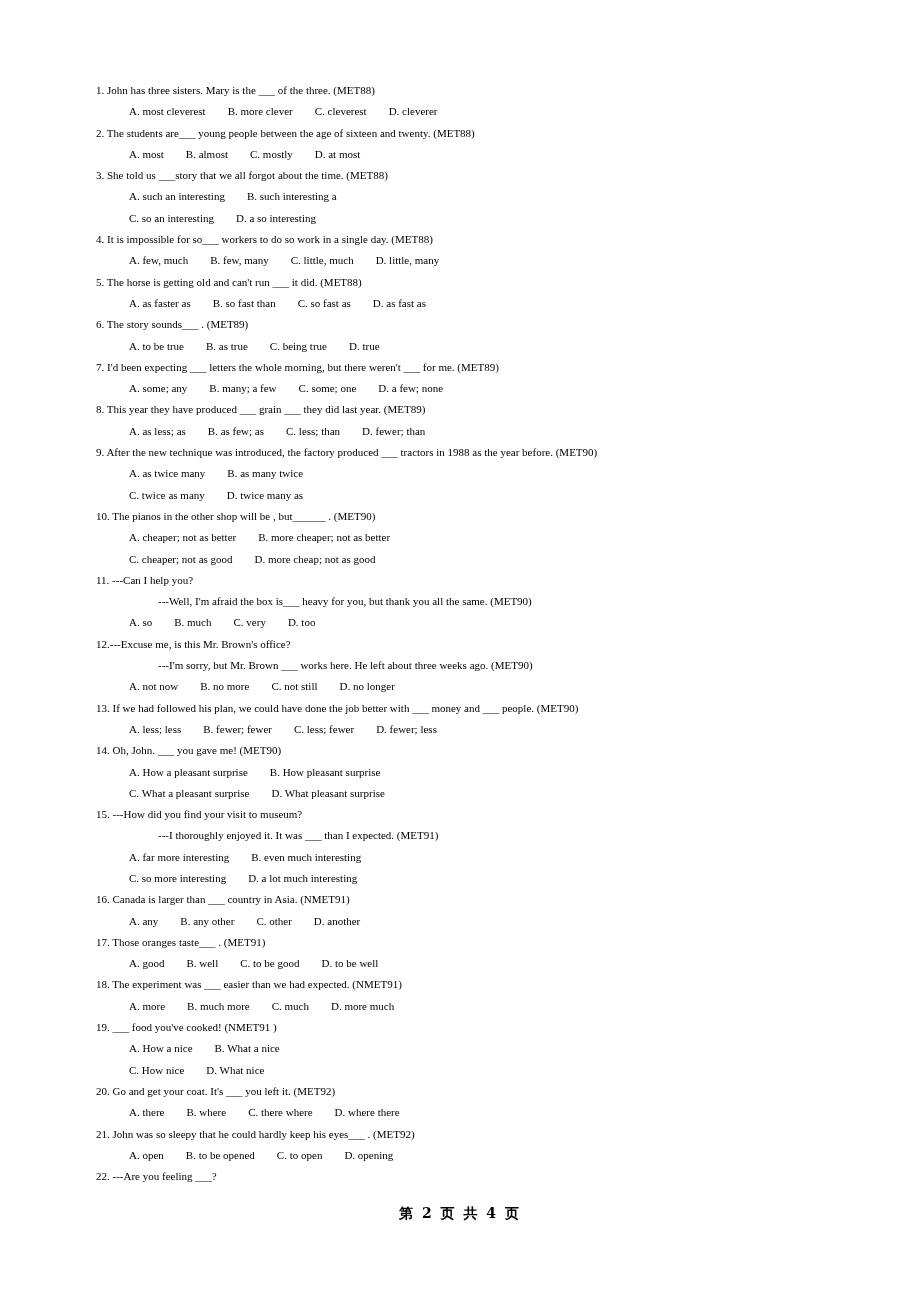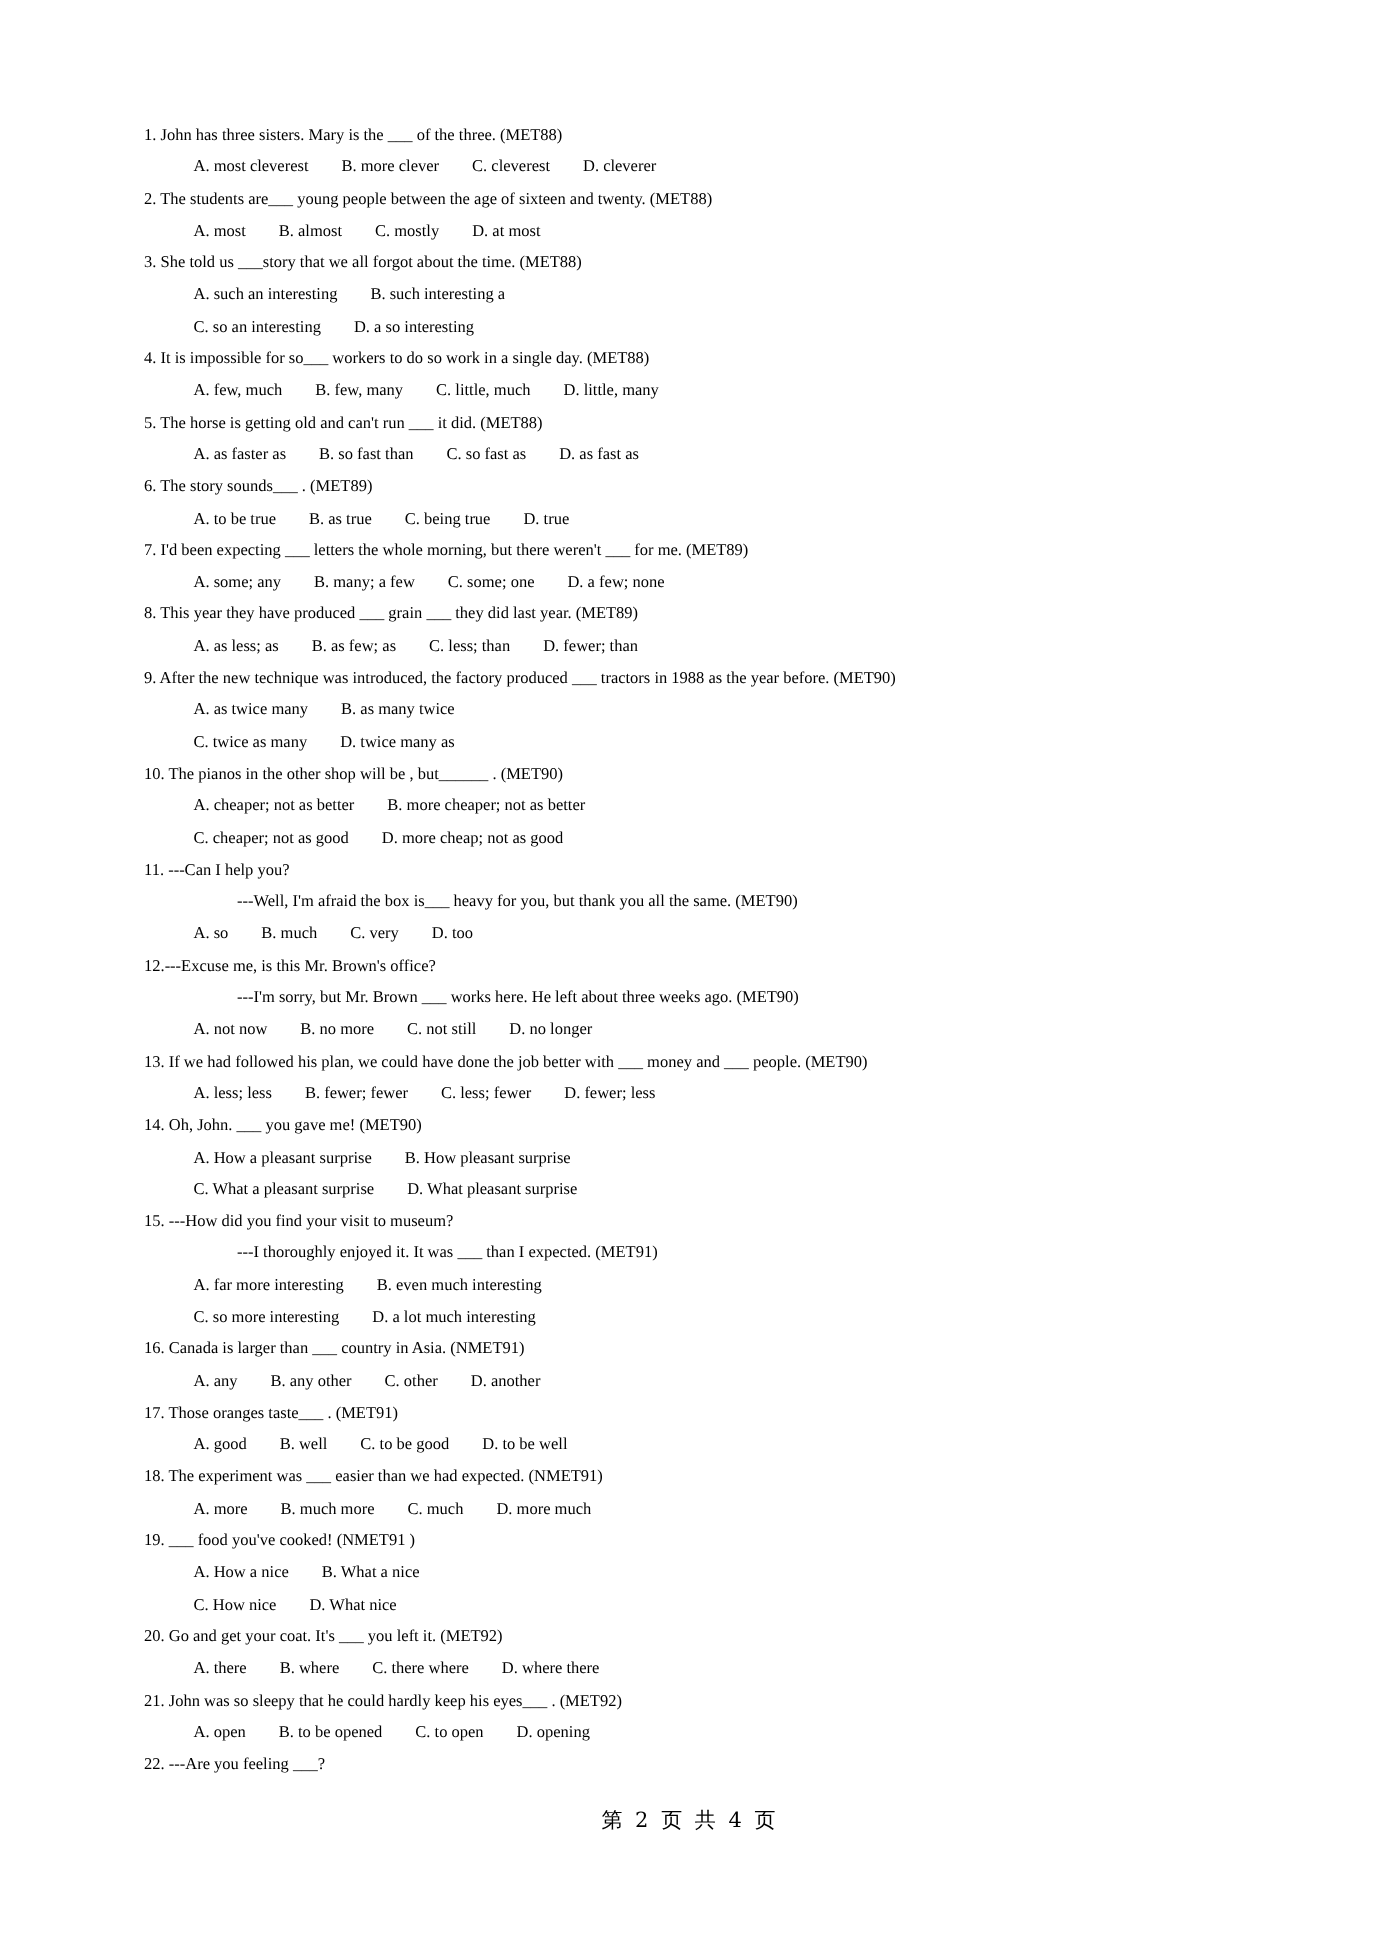--- a/index.html
+++ b/index.html
@@ -46,20 +46,21 @@
   }
   #footer {
     position: absolute;
     left: 0;
     top: 1205px;
     width: 920px;
     text-align: center;
     font-size: 14px;
     letter-spacing: 2px;
     font-family: "DejaVu Serif", "Liberation Serif", serif;
+    font-weight: bold;
   }
 </style>
 </head>
 <body>
 
 <div id="page">
   <div id="body-text"><div><div class="q-line">1. John has three sisters. Mary is the ___ of the three. (MET88)</div><div class="opt-line">A. most cleverest        B. more clever        C. cleverest        D. cleverer</div></div><div><div class="q-line">2. The students are___ young people between the age of sixteen and twenty. (MET88)</div><div class="opt-line">A. most        B. almost        C. mostly        D. at most</div></div><div><div class="q-line">3. She told us ___story that we all forgot about the time. (MET88)</div><div class="opt-line">A. such an interesting        B. such interesting a</div><div class="opt-line">C. so an interesting        D. a so interesting</div></div><div><div class="q-line">4. It is impossible for so___ workers to do so work in a single day. (MET88)</div><div class="opt-line">A. few, much        B. few, many        C. little, much        D. little, many</div></div><div><div class="q-line">5. The horse is getting old and can't run ___ it did. (MET88)</div><div class="opt-line">A. as faster as        B. so fast than        C. so fast as        D. as fast as</div></div><div><div class="q-line">6. The story sounds___ . (MET89)</div><div class="opt-line">A. to be true        B. as true        C. being true        D. true</div></div><div><div class="q-line">7. I'd been expecting ___ letters the whole morning, but there weren't ___ for me. (MET89)</div><div class="opt-line">A. some; any        B. many; a few        C. some; one        D. a few; none</div></div><div><div class="q-line">8. This year they have produced ___ grain ___ they did last year. (MET89)</div><div class="opt-line">A. as less; as        B. as few; as        C. less; than        D. fewer; than</div></div><div><div class="q-line">9. After the new technique was introduced, the factory produced ___ tractors in 1988 as the year before. (MET90)</div><div class="opt-line">A. as twice many        B. as many twice</div><div class="opt-line">C. twice as many        D. twice many as</div></div><div><div class="q-line">10. The pianos in the other shop will be , but______ . (MET90)</div><div class="opt-line">A. cheaper; not as better        B. more cheaper; not as better</div><div class="opt-line">C. cheaper; not as good        D. more cheap; not as good</div></div><div><div class="q-line">11. ---Can I help you?</div><div class="reply-line">---Well, I'm afraid the box is___ heavy for you, but thank you all the same. (MET90)</div><div class="opt-line">A. so        B. much        C. very        D. too</div></div><div><div class="q-line">12.---Excuse me, is this Mr. Brown's office?</div><div class="reply-line">---I'm sorry, but Mr. Brown ___ works here. He left about three weeks ago. (MET90)</div><div class="opt-line">A. not now        B. no more        C. not still        D. no longer</div></div><div><div class="q-line">13. If we had followed his plan, we could have done the job better with ___ money and ___ people. (MET90)</div><div class="opt-line">A. less; less        B. fewer; fewer        C. less; fewer        D. fewer; less</div></div><div><div class="q-line">14. Oh, John. ___ you gave me! (MET90)</div><div class="opt-line">A. How a pleasant surprise        B. How pleasant surprise</div><div class="opt-line">C. What a pleasant surprise        D. What pleasant surprise</div></div><div><div class="q-line">15. ---How did you find your visit to museum?</div><div class="reply-line">---I thoroughly enjoyed it. It was ___ than I expected. (MET91)</div><div class="opt-line">A. far more interesting        B. even much interesting</div><div class="opt-line">C. so more interesting        D. a lot much interesting</div></div><div><div class="q-line">16. Canada is larger than ___ country in Asia. (NMET91)</div><div class="opt-line">A. any        B. any other        C. other        D. another</div></div><div><div class="q-line">17. Those oranges taste___ . (MET91)</div><div class="opt-line">A. good        B. well        C. to be good        D. to be well</div></div><div><div class="q-line">18. The experiment was ___ easier than we had expected. (NMET91)</div><div class="opt-line">A. more        B. much more        C. much        D. more much</div></div><div><div class="q-line">19. ___ food you've cooked! (NMET91 )</div><div class="opt-line">A. How a nice        B. What a nice</div><div class="opt-line">C. How nice        D. What nice</div></div><div><div class="q-line">20. Go and get your coat. It's ___ you left it. (MET92)</div><div class="opt-line">A. there        B. where        C. there where        D. where there</div></div><div><div class="q-line">21. John was so sleepy that he could hardly keep his eyes___ . (MET92)</div><div class="opt-line">A. open        B. to be opened        C. to open        D. opening</div></div><div><div class="q-line">22. ---Are you feeling ___?</div></div></div>
   <div id="footer">第 2 页 共 4 页</div>
 </div>
 

